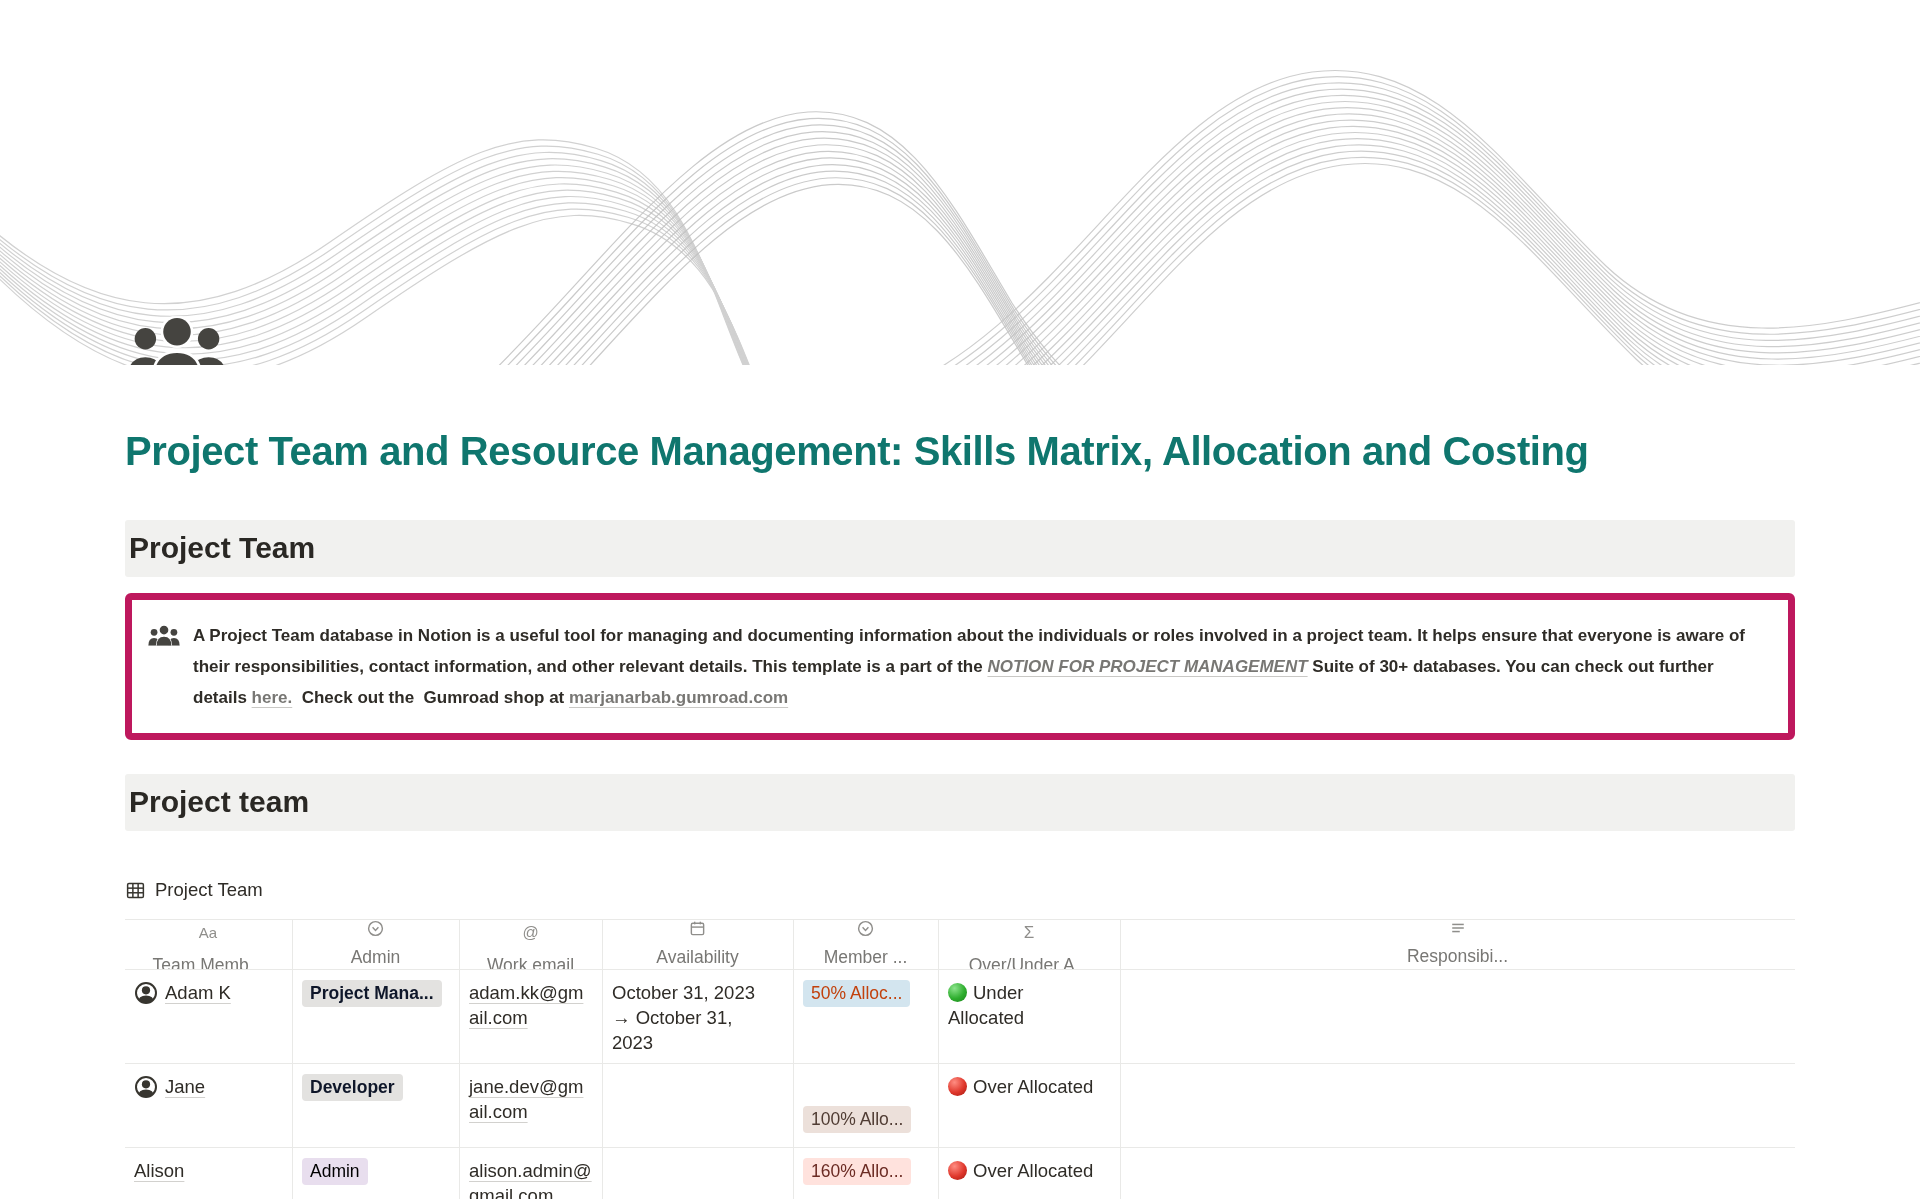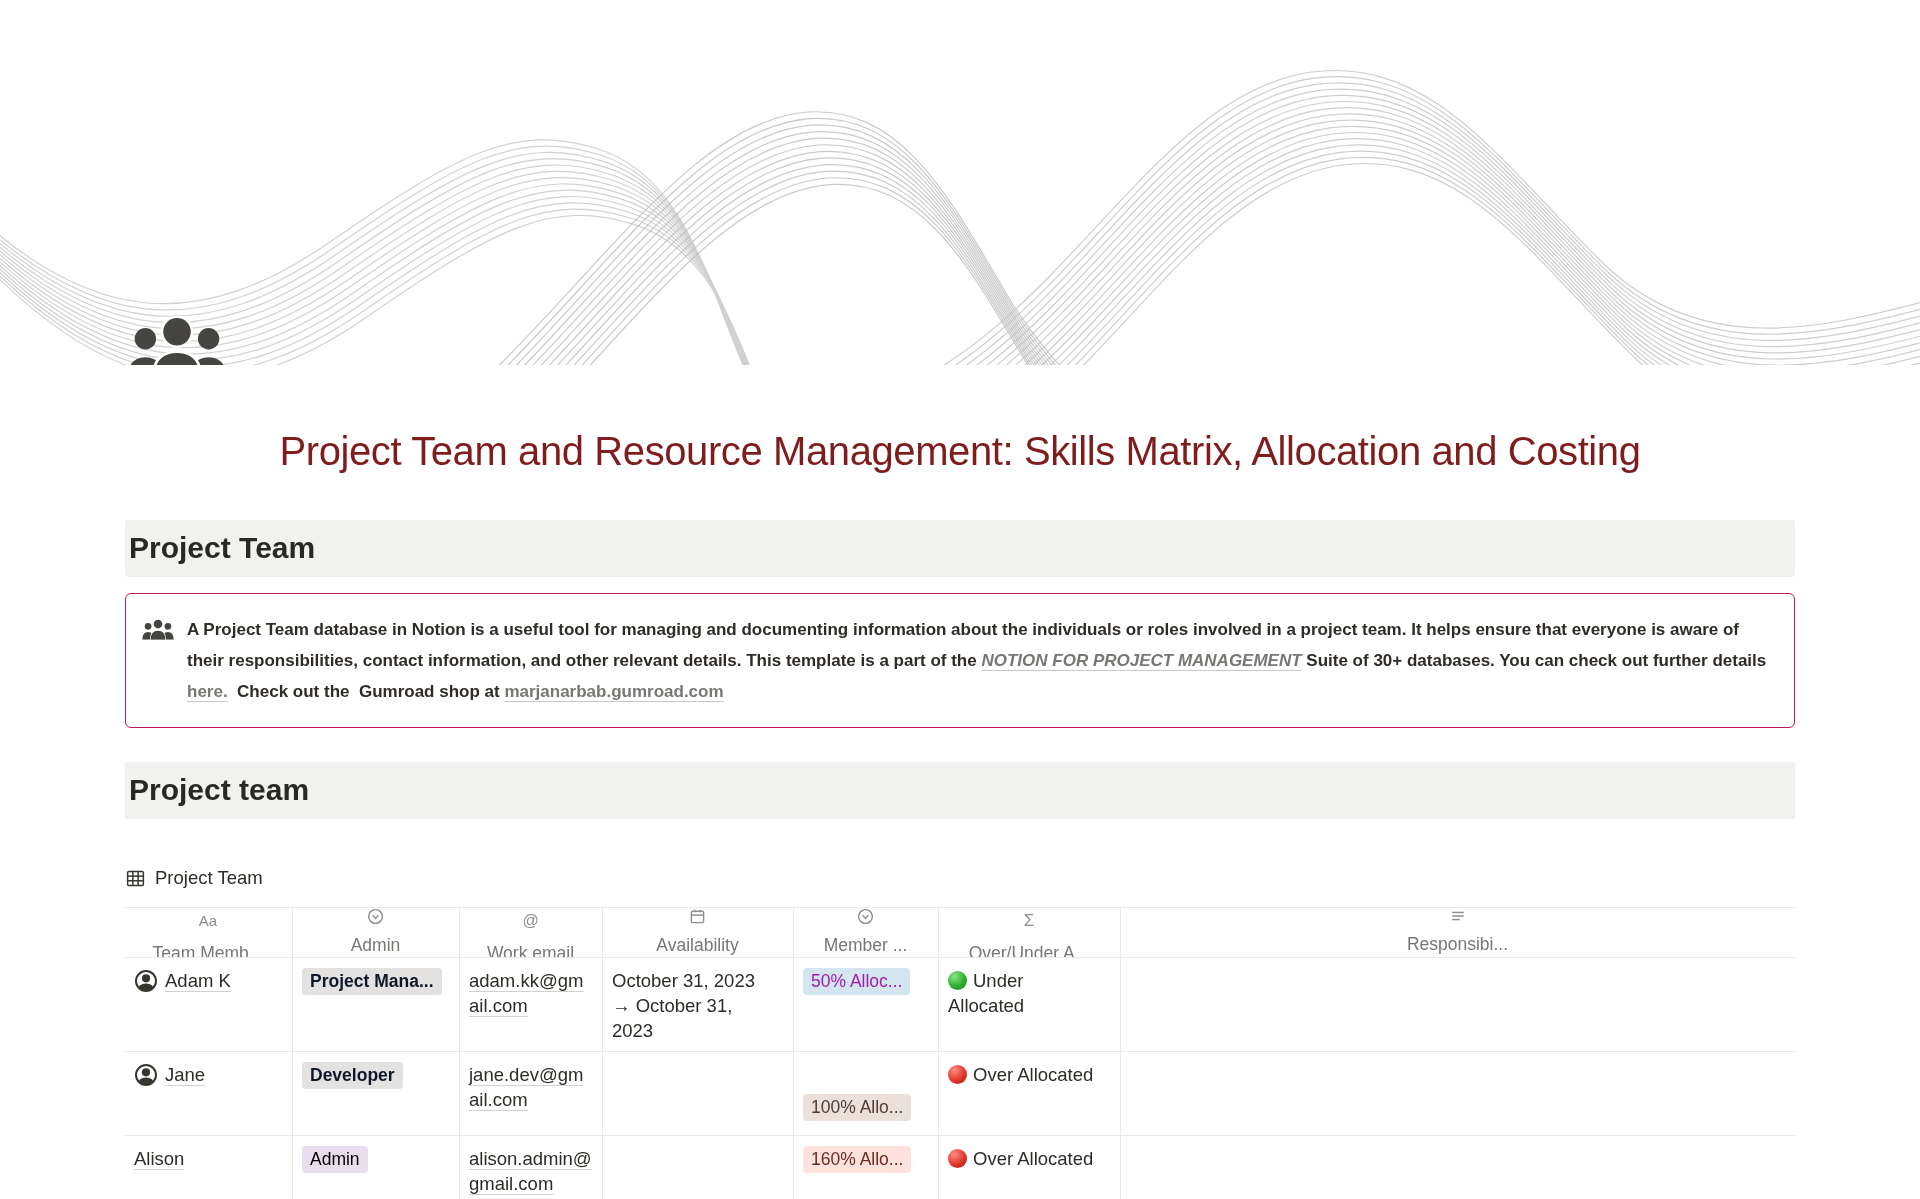--- a/index.html
+++ b/index.html
@@ -7,28 +7,28 @@
     font-family:"Liberation Sans", sans-serif; color:#2f2c27; }
 
   
   .cover { position:relative; width:1920px; height:365px; overflow:hidden; background:#fff; }
   .cover svg { position:absolute; left:0; top:0; }
   .page-icon { position:absolute; left:126px; top:316px; width:102px; height:66px; z-index:5; }
 
   
   .content { width:1670px; margin-left:125px; position:relative; }
 
-  .page-title { margin-top:64px; font-size:40px; font-weight:400; letter-spacing:-0.4px; color:#7f1d1d;text-align:center; }
+  .page-title { margin-top:64px; font-size:40px; font-weight:700; letter-spacing:-0.4px; color:#0f766e; }
 
   .h2block { margin-top:46px; background:#f1f1ef; border-radius:3px; padding:11px 6px 12px 4px;
              font-size:30px; font-weight:700; color:#2a2824; }
   .h2block.second { margin-top:34px; }
 
   
-  .callout { margin-top:16px; border:1px solid #be185d; border-radius:6px;
+  .callout { margin-top:16px; border:7px solid #be185d; border-radius:6px;
              padding:20px 18px 20px 16px; display:flex; gap:13px; background:#fff; }
   .callout-icon { flex:0 0 32px; padding-top:5px; }
   .callout-text { font-size:17px; font-weight:700; line-height:31px; color:#2f2c27; white-space:pre-wrap; }
   .c-link { color:#787774; text-decoration:underline; text-decoration-color:#c9c8c5; text-underline-offset:4px; cursor:pointer; }
   .c-link.caps { font-style:italic; }
 
   
   .view-title { margin-top:48px; display:flex; align-items:center; gap:9px;
                 font-size:18.5px; color:#2f2c27; padding-bottom:18px; }
 
@@ -50,21 +50,21 @@
   .p-ico { flex:0 0 24px; margin-top:1px; }
 
   .email { max-width:118px; word-break:break-all; text-decoration:underline;
            text-decoration-color:#d2d1ce; text-underline-offset:4px; cursor:pointer; }
   .avail { max-width:160px; }
 
   .tag { display:inline-block; max-width:100%; padding:2px 8px; border-radius:4px; font-size:17.5px;
          line-height:23px; white-space:nowrap; overflow:hidden; }
   .tag[data-color="gray"]   { background:#e3e2e0; color:#0f172a;font-weight:bold; }
   .tag[data-color="purple"] { background:#e8deee; color:#000000; }
-  .tag[data-color="blue"]   { background:#d3e5ef; color:#a21caf; }
+  .tag[data-color="blue"]   { background:#d3e5ef; color:#c2410c; }
   .tag[data-color="brown"]  { background:#ece0da; color:#503c33;margin-top:32px; }
   .tag[data-color="red"]    { background:#ffe2dd; color:#6b2b23; }
 
   .status-label { white-space:pre-line; }
   .dot { display:inline-block; width:19px; height:19px; border-radius:50%; vertical-align:-3px; margin-right:6px; }
   .dot[data-dot="green"] { background:radial-gradient(circle at 34% 28%, #8ce48c, #2fae2f 55%, #1c871c 95%); }
   .dot[data-dot="red"]   { background:radial-gradient(circle at 34% 28%, #ff8d82, #df372c 55%, #a81b12 95%); }
 
   .ico-svg { display:block; }
 </style>

